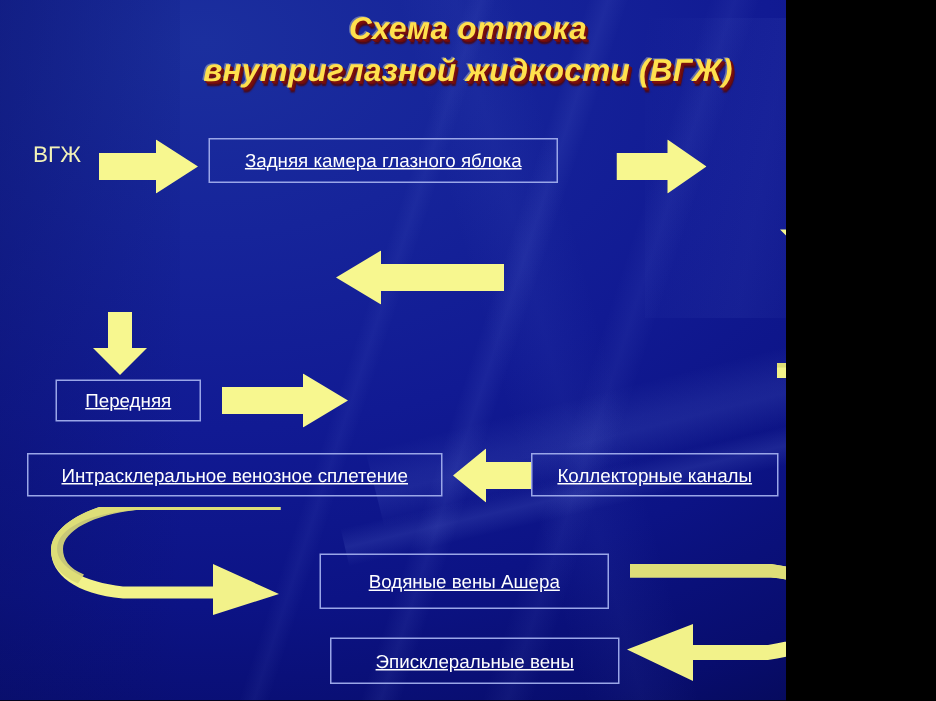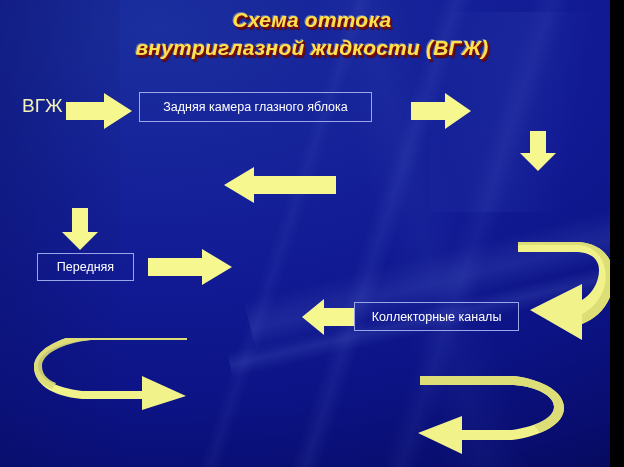--- a/index.html
+++ b/index.html
@@ -2,21 +2,21 @@
 <html><head>
 <meta charset="utf-8">
 <style>
   html, body {
     margin: 0;
     padding: 0;
     background: #000;
   }
   #slide {
     position: relative;
-    width: 610px;
+    width: 524px;
     height: 467px;
     overflow: hidden;
     font-family: "Liberation Sans", sans-serif;
     background:
       linear-gradient(108deg,
         rgba(255,255,255,0.00) 0%,
         rgba(255,255,255,0.00) 46%,
         rgba(150,170,255,0.055) 47.5%,
         rgba(150,170,255,0.00) 49%,
         rgba(255,255,255,0.00) 58%,
@@ -109,27 +109,28 @@
     box-sizing: border-box;
     border: 1px solid #9aa6e8;
     color: #ffffff;
     font-size: 12.5px;
     display: flex;
     align-items: center;
     justify-content: center;
     padding: 0 25px;
     white-space: nowrap;
     background: transparent;
+    text-decoration: underline;
   }
 
   
   .plain-label {
     position: absolute;
     color: #F2F2B8;
-    font-size: 19px;
+    font-size: 15px;
     white-space: nowrap;
   }
 
   
   .arrow {
     position: absolute;
   }
   .arrow svg { display: block; }
 </style>
 </head>
@@ -202,20 +203,21 @@
                L 66,44
                L 66,60
                C 74,55 80,47 82,38
                C 86,22 78,13 62,12
                L 2,12 Z" fill="#F2F28A"></path>
       <path d="M 2,2 L 64,2 C 96,5 104,34 94,57 C 88,71 78,79 66,84 L 66,74
                C 76,69 84,60 88,48 C 94,28 84,6 62,5 L 2,5 Z" fill="#DADA73" opacity="0.85"></path>
     </svg>
   </div>
 
+  <div class="node" style="left:18px; top:302px; width:277px; height:29px;">Интрасклеральное венозное сплетение</div>
 
   <div class="arrow" style="left:302px; top:299px;">
     <svg width="52" height="36" viewBox="0 0 52 36">
       <polygon points="52,9 22,9 22,0 0,18 22,36 22,27 52,27" fill="#F7F78F"></polygon>
     </svg>
   </div>
 
   <div class="node" style="left:354px; top:302px; width:165px; height:29px;">Коллекторные каналы</div>
 
   <div class="arrow" style="left:34px; top:338px;">
@@ -231,20 +233,21 @@
                L 108,61
                L 48,61
                C 16,58 0,45 0,29
                C 0,13 22,0 56,-6
                L 153,-6 Z" fill="#F2F28A"></path>
       <path d="M 153,-6 L 56,-6 C 22,0 0,13 0,29 C 0,38 6,46 18,51
                L 22,45 C 12,41 8,35 8,28 C 8,16 28,5 57,2 L 153,2 Z" fill="#DCDC75" opacity="0.9"></path>
     </svg>
   </div>
 
+  <div class="node" style="left:213px; top:369px; width:193px; height:37px;">Водяные вены Ашера</div>
 
   <div class="arrow" style="left:418px; top:374px;">
     <svg width="150" height="80" viewBox="0 0 150 80">
       <path d="M 2,2
                L 96,2
                C 126,6 146,18 146,34
                C 146,50 124,62 94,66
                L 44,66
                L 44,80
                L 0,59
@@ -252,14 +255,15 @@
                L 44,56
                L 94,56
                C 120,52 136,44 136,33
                C 136,22 120,13 96,11
                L 2,11 Z" fill="#F2F28A"></path>
       <path d="M 2,2 L 96,2 C 126,6 146,18 146,34 C 146,44 137,53 122,59
                L 116,51 C 128,46 136,40 136,33 C 136,22 120,13 96,11 L 2,11 Z" fill="#DCDC75" opacity="0.9"></path>
     </svg>
   </div>
 
+  <div class="node" style="left:220px; top:425px; width:193px; height:31px;">Эписклеральные вены</div>
 
 </div>
 
 </body></html>

